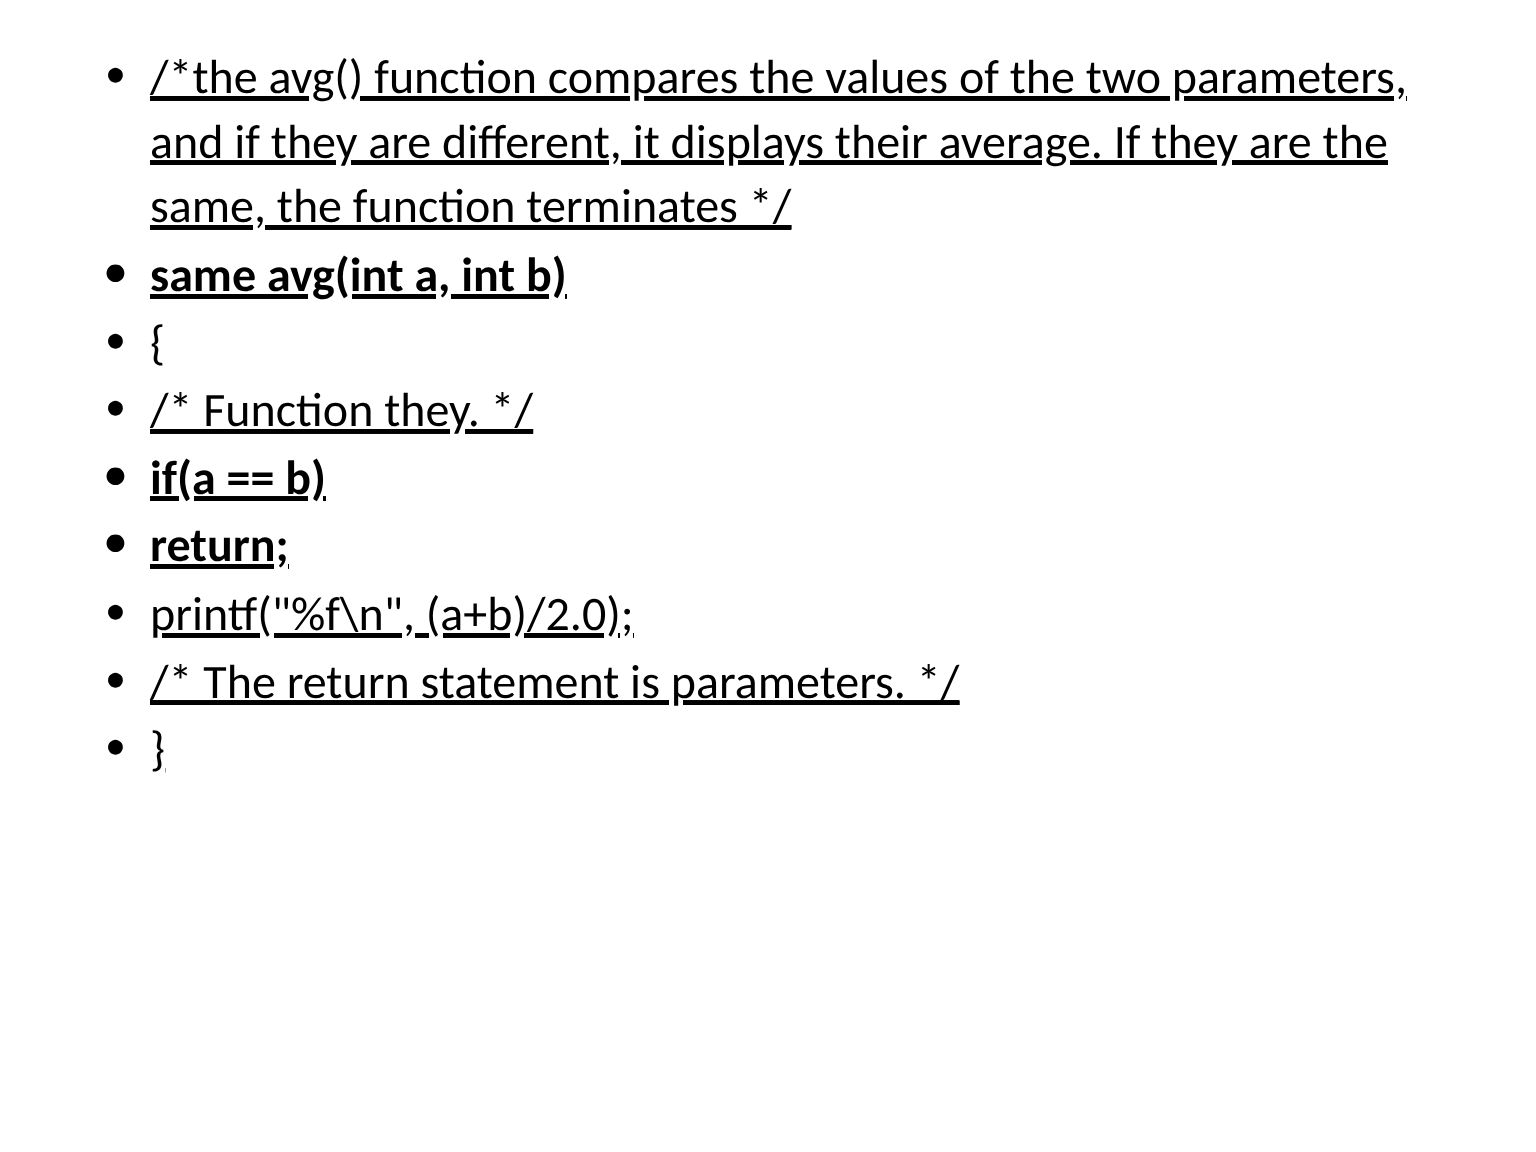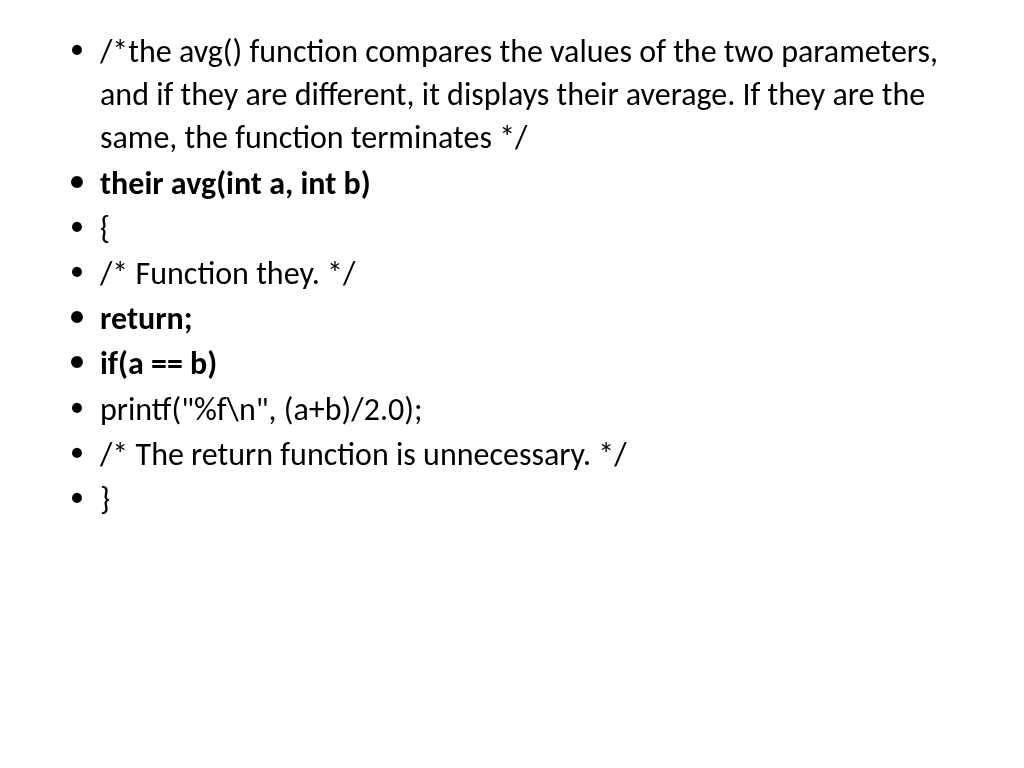--- a/index.html
+++ b/index.html
@@ -1,18 +1,19 @@
 <!DOCTYPE html>
 <html><head>
   <meta charset="utf-8">
   <style>
     * {
       margin: 0;
       padding: 0;
       box-sizing: border-box;
+      text-decoration: underline;
     }
     body {
       width: 1024px;
       height: 768px;
       background: #ffffff;
       font-family: Calibri, "Segoe UI", Arial, sans-serif;
       padding: 30px 50px 30px 50px;
     }
     ul {
       list-style: none;
@@ -35,21 +36,21 @@
     }
     .bold {
       font-weight: bold;
     }
   </style>
 </head>
 <body>
 
 <ul>
   <li><span>/*the avg() function compares the values of the two parameters, and if they are different, it displays their average. If they are the same, the function terminates */</span></li>
-  <li class="bold"><span>their avg(int a, int b)</span></li>
+  <li class="bold"><span>same avg(int a, int b)</span></li>
   <li><span>{</span></li>
   <li><span>/* Function they. */</span></li>
+  <li class="bold"><span>if(a == b)</span></li>
   <li class="bold"><span>return;</span></li>
-  <li class="bold"><span>if(a == b)</span></li>
   <li><span>printf("%f\n", (a+b)/2.0);</span></li>
-  <li><span>/* The return function is unnecessary. */</span></li>
+  <li><span>/* The return statement is parameters. */</span></li>
   <li><span>}</span></li>
 </ul>
 
 </body></html>

